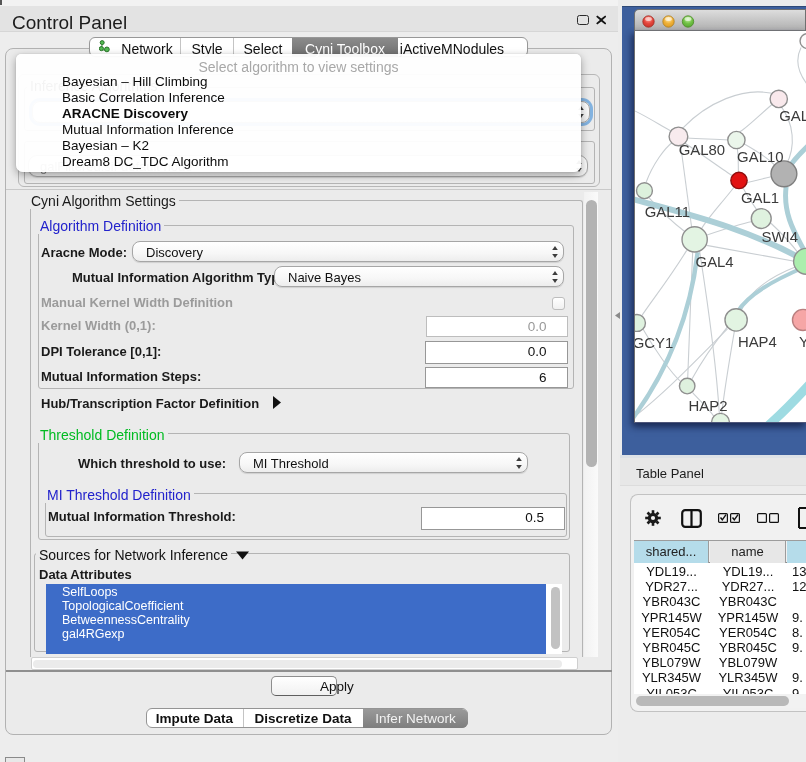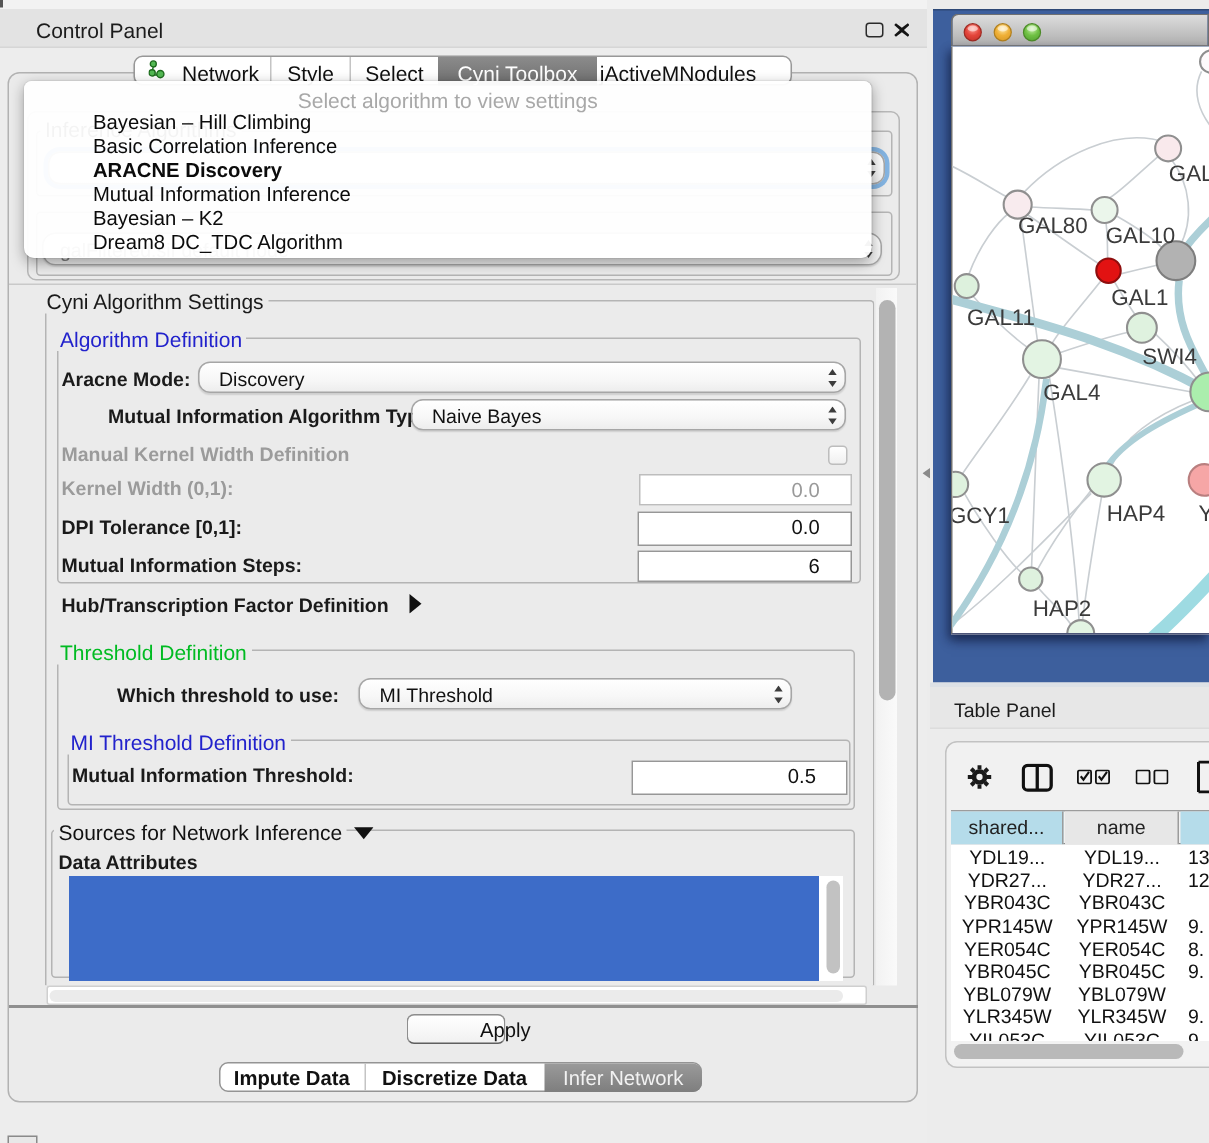--- a/index.html
+++ b/index.html
@@ -13,21 +13,21 @@
 .gbox{position:absolute;border:1px solid #b4b4b4;border-radius:3px;}
 .gtitle{position:absolute;background:#ebebeb;padding:0 3px;font-size:14px;white-space:nowrap;}
 </style>
 </head>
 <body>
 
 <div class="abs" style="left:0;top:0;width:618px;height:762px;background:#ededed;"></div>
 <div class="abs" style="left:0;top:0;width:618px;height:6px;background:#f2f2f2;"></div>
 <div class="abs" style="left:0;top:0;width:2px;height:5px;background:#555;"></div>
 <div class="abs" style="left:0;top:6px;width:618px;height:26px;background:#e3e3e3;border-bottom:1px solid #d6d6d6;"></div>
-<div class="abs" style="left:24px;top:12px;font-size:14px;color:#1c1c1c;">Control Panel</div>
+<div class="abs" style="left:12px;top:12px;font-size:19px;color:#1c1c1c;">Control Panel</div>
 
 <div class="abs" style="left:577px;top:14.5px;width:11.5px;height:10px;border:1.8px solid #2b2b2b;border-radius:2.5px;"></div>
 <svg class="abs" style="left:595.5px;top:15px;" width="10.5" height="10" viewBox="0 0 13 12">
     <path d="M1.6 0.4 L6.5 4.2 L11.4 0.4 L12.8 1.9 L8.2 6 L12.8 10.1 L11.4 11.6 L6.5 7.8 L1.6 11.6 L0.2 10.1 L4.8 6 L0.2 1.9 Z" fill="#141414"></path>
   </svg>
 
 <div class="abs" style="left:5px;top:48px;width:607px;height:687px;background:#ebebeb;border:1px solid #b2b2b2;border-radius:8px;"></div>
 
 <div class="abs" style="left:89px;top:37px;width:439px;height:20px;background:#fff;border:1px solid #989898;border-radius:6px;box-shadow:0 1px 1px rgba(0,0,0,0.08);"></div>
 <div class="abs" style="left:180px;top:38px;width:1px;height:18px;background:#c4c4c4;"></div>
@@ -121,20 +121,21 @@
 
 <div class="gbox" style="left:34px;top:553px;width:536px;height:99px;"></div>
 <div class="gtitle" style="left:36px;top:546.5px;color:#111;">Sources for Network Inference</div>
 <svg class="abs" style="left:236px;top:551px;" width="13" height="9" viewBox="0 0 13 9">
     <path d="M0 0.5 L13 0.5 L6.5 8.5 Z" fill="#111"></path>
   </svg>
 <div class="abs blab" style="left:39px;top:567px;font-size:13px;">Data Attributes</div>
 
 <div class="abs" style="left:46px;top:584px;width:516px;height:70px;background:#fff;overflow:hidden;">
   <div style="position:absolute;left:0;top:0;width:500px;height:70px;background:#3d6cc8;"></div>
+  <div style="position:absolute;left:16px;top:1px;color:#fff;font-size:12.5px;line-height:14px;">SelfLoops<br>TopologicalCoefficient<br>BetweennessCentrality<br>gal4RGexp</div>
   <div style="position:absolute;right:2px;top:3px;width:9px;height:62px;background:#c2c2c2;border-radius:5px;"></div>
 </div>
 
 <div class="abs" style="left:31px;top:657px;width:547px;height:13px;background:#fff;border:1px solid #cfcfcf;border-radius:2px;"></div>
 <div class="abs" style="left:33px;top:659.5px;width:529px;height:8px;background:#ebebeb;border-radius:4px;"></div>
 
 <div class="abs" style="left:584px;top:192px;width:14px;height:465px;background:linear-gradient(90deg,#f2f2f2,#fafafa);"></div>
 <div class="abs" style="left:585.5px;top:200px;width:11px;height:267px;background:#b3b3b3;border-radius:6px;"></div>
 
 <div class="abs" style="left:6px;top:670px;width:606px;height:2px;background:#8f8f8f;"></div>

